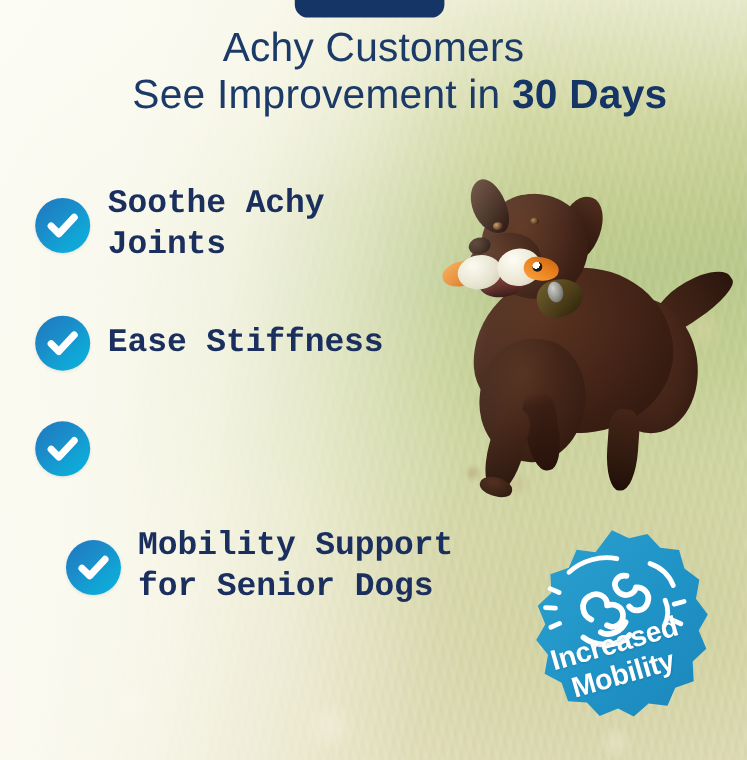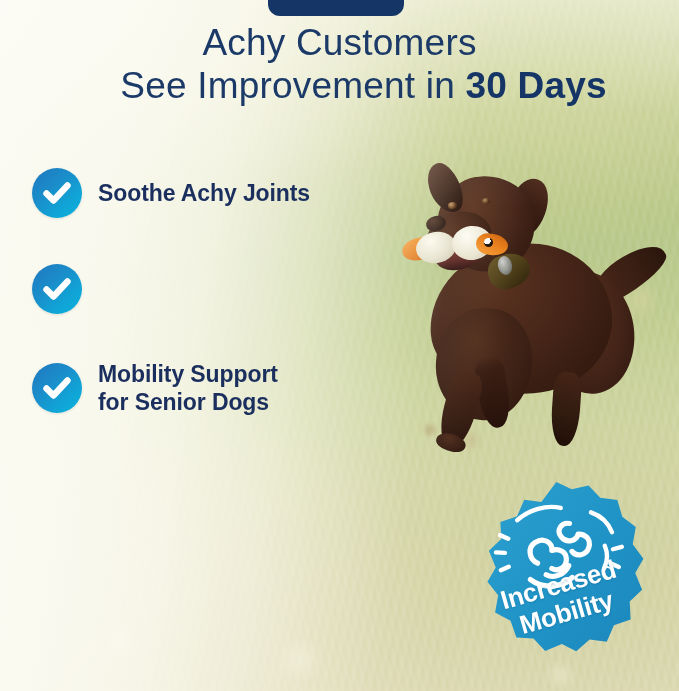--- a/index.html
+++ b/index.html
@@ -273,40 +273,41 @@
     left: 32px;
     top: 168px;
     width: 380px;
   }
   .item {
     display: flex;
     align-items: center;
     gap: 16px;
     margin-bottom: 46px;
   }
-  .item:last-child { margin-bottom: 16px; }
+  .item:last-child { margin-bottom: 16px; justify-content: flex-end; }
   .check {
     flex: 0 0 auto;
     width: 50px;
     height: 50px;
     border-radius: 50%;
     background: linear-gradient(138deg, #1f77c0 0%, #1b8cc9 38%, #10a5d6 72%, #0cb0dc 100%);
     box-shadow: 0 1px 3px rgba(0,0,0,.10);
     display: flex;
     align-items: center;
     justify-content: center;
   }
   .check svg { display: block; }
   .item-label {
-    font-size: 23px;
+    font-size: 30px;
     font-weight: 700;
     color: #1b2f5e;
     line-height: 1.22;
     letter-spacing: -.1px;
     white-space: pre-line;
+    font-family: Liberation Mono, monospace;
   }
 
   
   .badge {
     position: absolute;
     left: 468px;
     top: 478px;
     width: 186px;
     height: 186px;
     transform: rotate(-3deg);
@@ -379,20 +380,28 @@
 
     <div class="item">
       <span class="check">
         <svg viewBox="0 0 50 50" width="50" height="50" aria-hidden="true">
           <path d="M14.5 25.5 L21.5 32.5 L35.5 17.5" fill="none" stroke="#ffffff" stroke-width="6.4" stroke-linecap="round" stroke-linejoin="round"></path>
         </svg>
       </span>
       <span class="item-label">Soothe Achy Joints</span>
     </div>
 
+    <div class="item">
+      <span class="check">
+        <svg viewBox="0 0 50 50" width="50" height="50" aria-hidden="true">
+          <path d="M14.5 25.5 L21.5 32.5 L35.5 17.5" fill="none" stroke="#ffffff" stroke-width="6.4" stroke-linecap="round" stroke-linejoin="round"></path>
+        </svg>
+      </span>
+      <span class="item-label">Ease Stiffness</span>
+    </div>
 
     <div class="item">
       <span class="check">
         <svg viewBox="0 0 50 50" width="50" height="50" aria-hidden="true">
           <path d="M14.5 25.5 L21.5 32.5 L35.5 17.5" fill="none" stroke="#ffffff" stroke-width="6.4" stroke-linecap="round" stroke-linejoin="round"></path>
         </svg>
       </span>
     </div>
 
 

